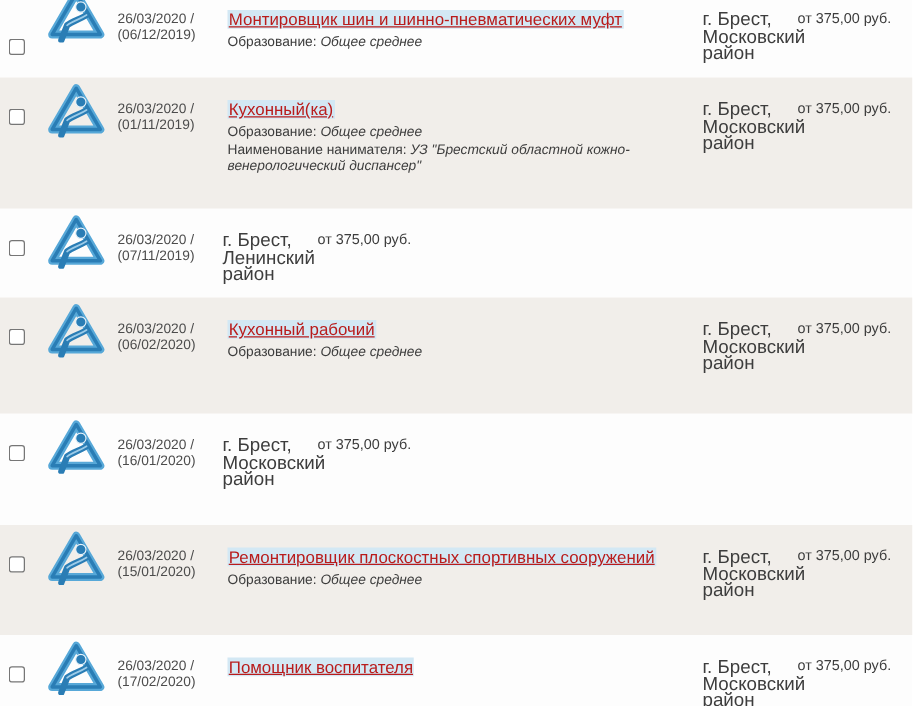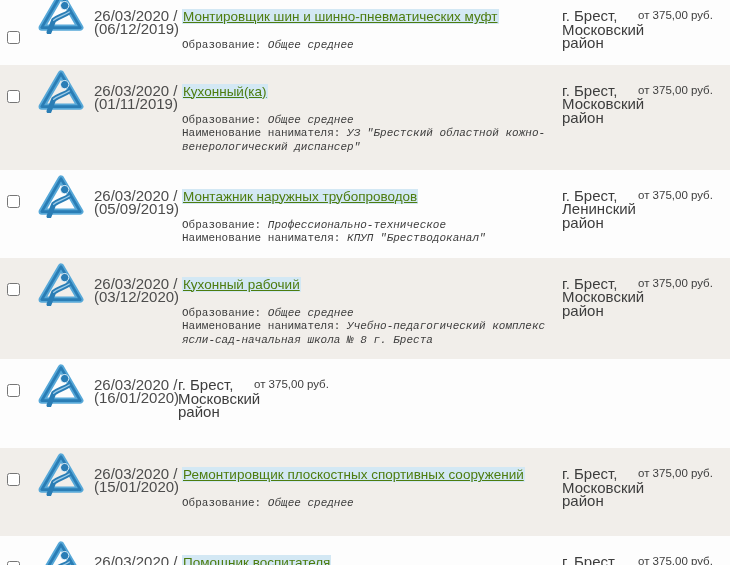--- a/index.html
+++ b/index.html
@@ -13,27 +13,27 @@
   .row:nth-child(4){ min-height:93px; }
   .row:nth-child(5){ min-height:89px; }
   .row:nth-child(6){ min-height:88px; }
   .row:nth-child(7){ min-height:60px; }
   .col-check { width:34px; position:relative; }
   .col-check input { position:absolute; left:7px; top:25px; width:13px; height:13px; }
   .row-first .col-check input { top:31px; }
   .col-icon { width:60px; padding-top:4px; }
   .col-icon svg { display:block; margin-left:4px; }
   .row-first .col-icon svg { margin-top:-14px; }
-  .col-date { width:84px; padding-top:19px; font-size:15px; line-height:13px; color:#4c4c4c; }
+  .col-date { width:84px; padding-top:19px; font-size:11px; line-height:13px; color:#4c4c4c; }
   .row-first .col-date { padding-top:9px; }
   .col-main { flex:1; padding:17px 10px 12px 4px; }
   .row-first .col-main { padding-top:7px; }
-  .vacancy-title { display:inline; font-size:13.5px; line-height:18px; color:#4d7c0f;
+  .vacancy-title { display:inline; font-size:13.5px; line-height:18px; color:#b91c1c;
                    text-decoration:underline; background:#d3e8f4; padding:0 1px; }
-  .details { margin-top:13px; font-size:11px; line-height:13.5px; color:#3d3d3d;font-family:Liberation Mono, monospace; }
+  .details { margin-top:3px; font-size:11px; line-height:13.5px; color:#3d3d3d; }
   .detail-line .val { font-style:italic; }
   .col-loc { width:76px; padding-top:19px; font-size:15px; line-height:13.5px; color:#3d3d3d; }
   .row-first .col-loc { padding-top:9px; }
   .col-sal { width:92px; padding-top:19px; padding-right:6px; font-size:11.5px; line-height:13.5px; color:#3d3d3d; white-space:nowrap; }
   .row-first .col-sal { padding-top:9px; }
 </style>
 </head>
 <body>
 
 <div class="page">
@@ -104,57 +104,48 @@
       <svg width="46" height="44" viewBox="0 0 50 48">
         <path d="M25 5 L46 41 L4 41 Z" fill="none" stroke="#57a8d8" stroke-width="7" stroke-linejoin="round"></path>
         <path d="M25 5 L46 41 L4 41 Z" fill="none" stroke="#2a7db5" stroke-width="3" stroke-linejoin="round"></path>
         <circle cx="29" cy="17" r="4.5" fill="#2a7db5" stroke="#eaf4fb" stroke-width="1"></circle>
         <path d="M34 24 C28 28 22 29 17 33 L12 46" fill="none" stroke="#2a7db5" stroke-width="5.5" stroke-linecap="round"></path>
         <path d="M34 24 C28 28 22 29 17 33" fill="none" stroke="#9ccbe8" stroke-width="1.5" stroke-linecap="round"></path>
       </svg>
     </div>
     <div class="col-date">
       <div>26/03/2020 /</div>
-      <div>(05/09/2019)</div>
-    </div>
-    <div class="col-main">
-      <a href="#" class="vacancy-title">Монтажник наружных трубопроводов</a>
-      <div class="details">
-  <div class="detail-line"><span class="lbl">Образование:</span> <span class="val">Профессионально-техническое</span></div>
-
-  <div class="detail-line"><span class="lbl">Наименование нанимателя:</span> <span class="val">КПУП "Брестводоканал"</span></div>
-</div>
+      <div>(07/11/2019)</div>
     </div>
     <div class="col-loc">г. Брест, Ленинский район</div>
     <div class="col-sal">от 375,00 руб.</div>
   </div>
 
   <div class="row row-alt">
     <div class="col-check">
       <input type="checkbox" style="">
     </div>
     <div class="col-icon">
       <svg width="46" height="44" viewBox="0 0 50 48">
         <path d="M25 5 L46 41 L4 41 Z" fill="none" stroke="#57a8d8" stroke-width="7" stroke-linejoin="round"></path>
         <path d="M25 5 L46 41 L4 41 Z" fill="none" stroke="#2a7db5" stroke-width="3" stroke-linejoin="round"></path>
         <circle cx="29" cy="17" r="4.5" fill="#2a7db5" stroke="#eaf4fb" stroke-width="1"></circle>
         <path d="M34 24 C28 28 22 29 17 33 L12 46" fill="none" stroke="#2a7db5" stroke-width="5.5" stroke-linecap="round"></path>
         <path d="M34 24 C28 28 22 29 17 33" fill="none" stroke="#9ccbe8" stroke-width="1.5" stroke-linecap="round"></path>
       </svg>
     </div>
     <div class="col-date">
       <div>26/03/2020 /</div>
-      <div>(03/12/2020)</div>
+      <div>(06/02/2020)</div>
     </div>
     <div class="col-main">
       <a href="#" class="vacancy-title">Кухонный рабочий</a>
       <div class="details">
   <div class="detail-line"><span class="lbl">Образование:</span> <span class="val">Общее среднее</span></div>
 
-  <div class="detail-line"><span class="lbl">Наименование нанимателя:</span> <span class="val">Учебно-педагогический комплекс ясли-сад-начальная школа № 8 г. Бреста</span></div>
 </div>
     </div>
     <div class="col-loc">г. Брест, Московский район</div>
     <div class="col-sal">от 375,00 руб.</div>
   </div>
 
   <div class="row">
     <div class="col-check">
       <input type="checkbox" style="">
     </div>

